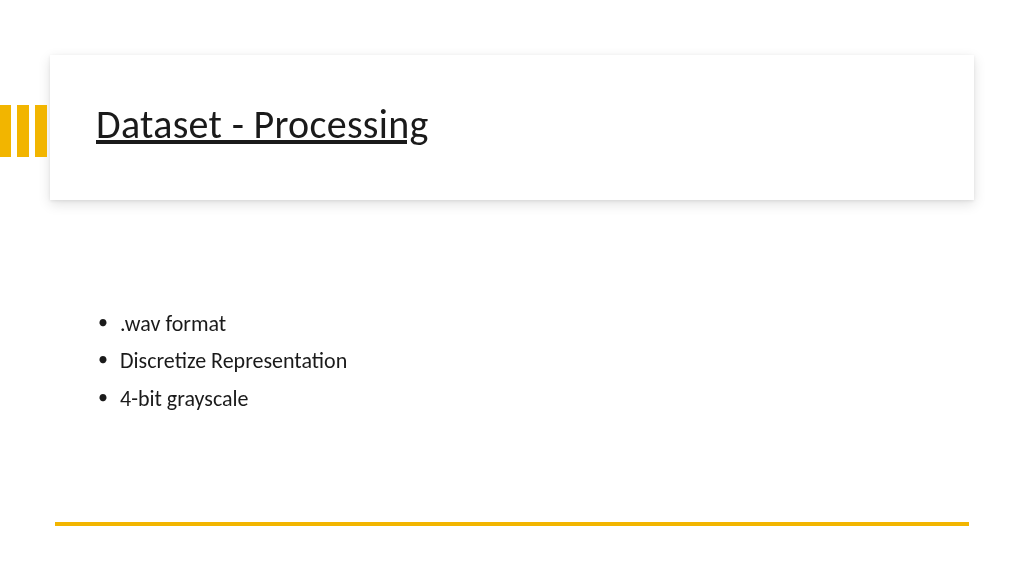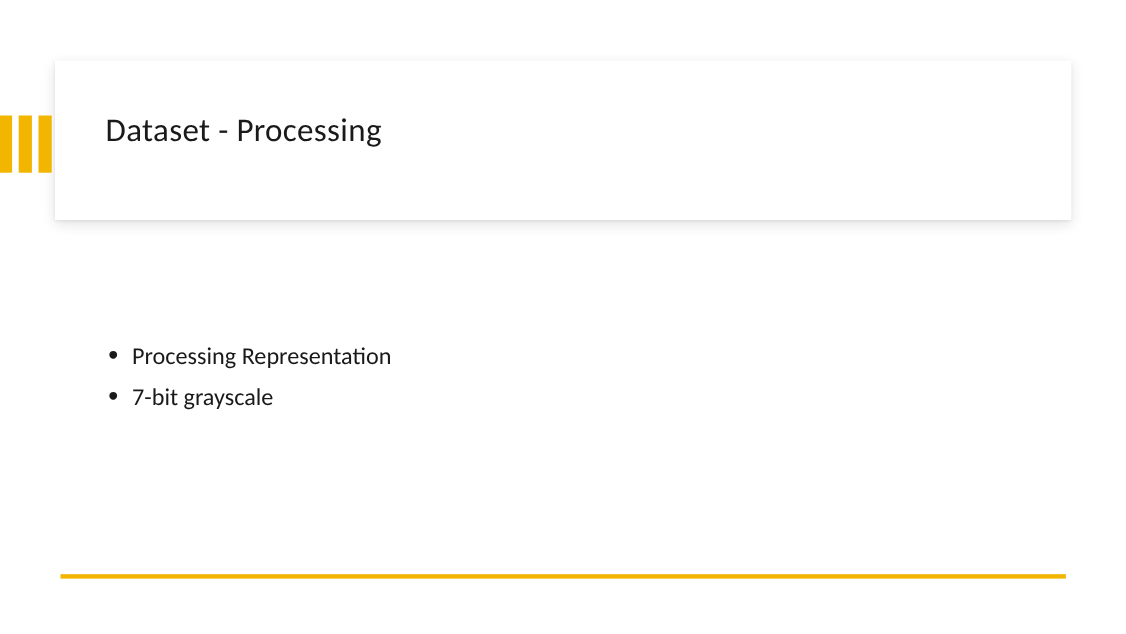--- a/index.html
+++ b/index.html
@@ -37,24 +37,25 @@
       height: 52px;
       background: #f2b500;
     }
     .accent-bars .bar:first-child {
       width: 11px;
     }
     .slide-title {
       position: absolute;
       top: 100px;
       left: 96px;
-      font-size: 30px;
+      font-size: 40px;
       font-weight: 300;
       color: #1a1a1a;
       letter-spacing: 0.3px;
+      text-decoration: underline;
     }
     .content-list {
       position: absolute;
       top: 305px;
       left: 96px;
       right: 60px;
     }
     .content-list ul {
       list-style: none;
     }
@@ -90,18 +91,19 @@
 <div class="accent-bars">
   <div class="bar"></div>
   <div class="bar"></div>
   <div class="bar"></div>
 </div>
 
 <h1 class="slide-title">Dataset - Processing</h1>
 
 <div class="content-list">
   <ul>
-    <li>Processing Representation</li>
-    <li> 7-bit grayscale</li>
+    <li>.wav format</li>
+    <li>Discretize Representation</li>
+    <li> 4-bit grayscale</li>
   </ul>
 </div>
 
 <div class="bottom-rule"></div>
 
 </body></html>

